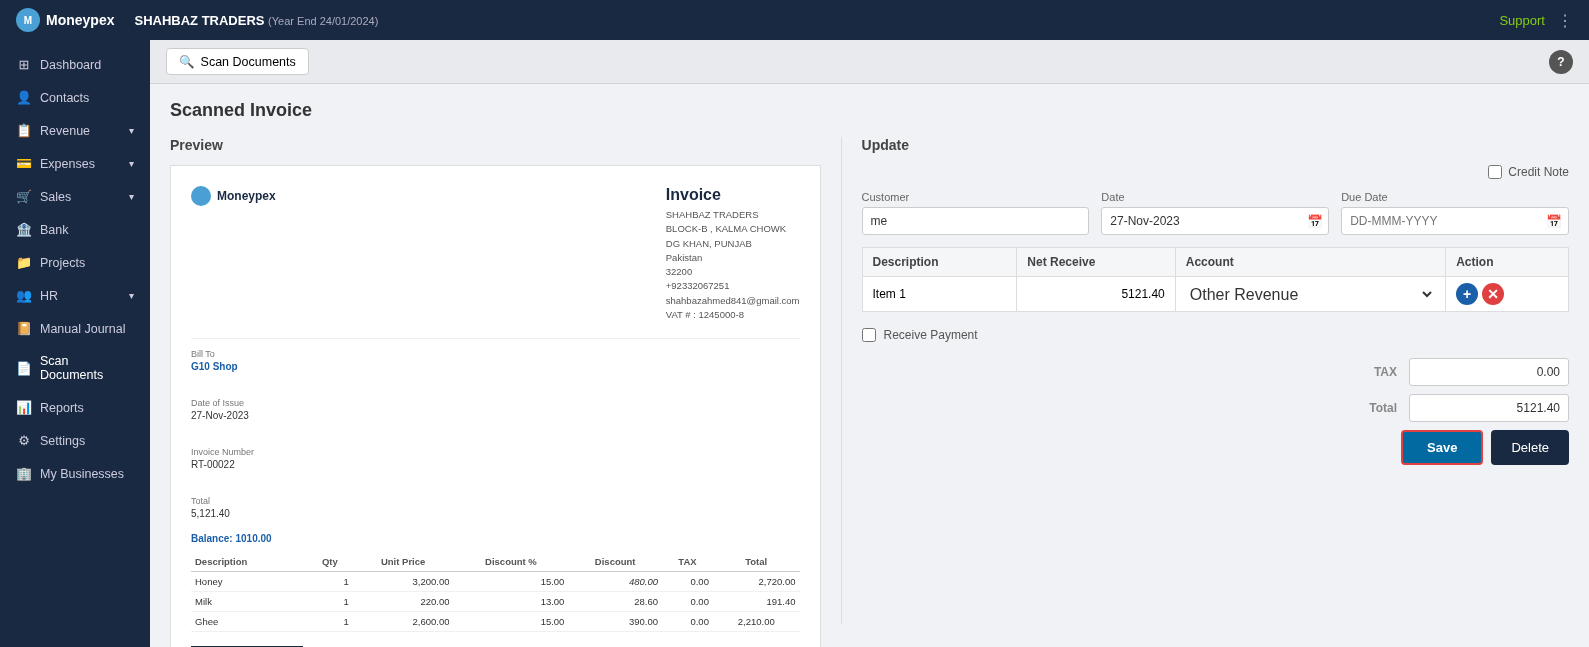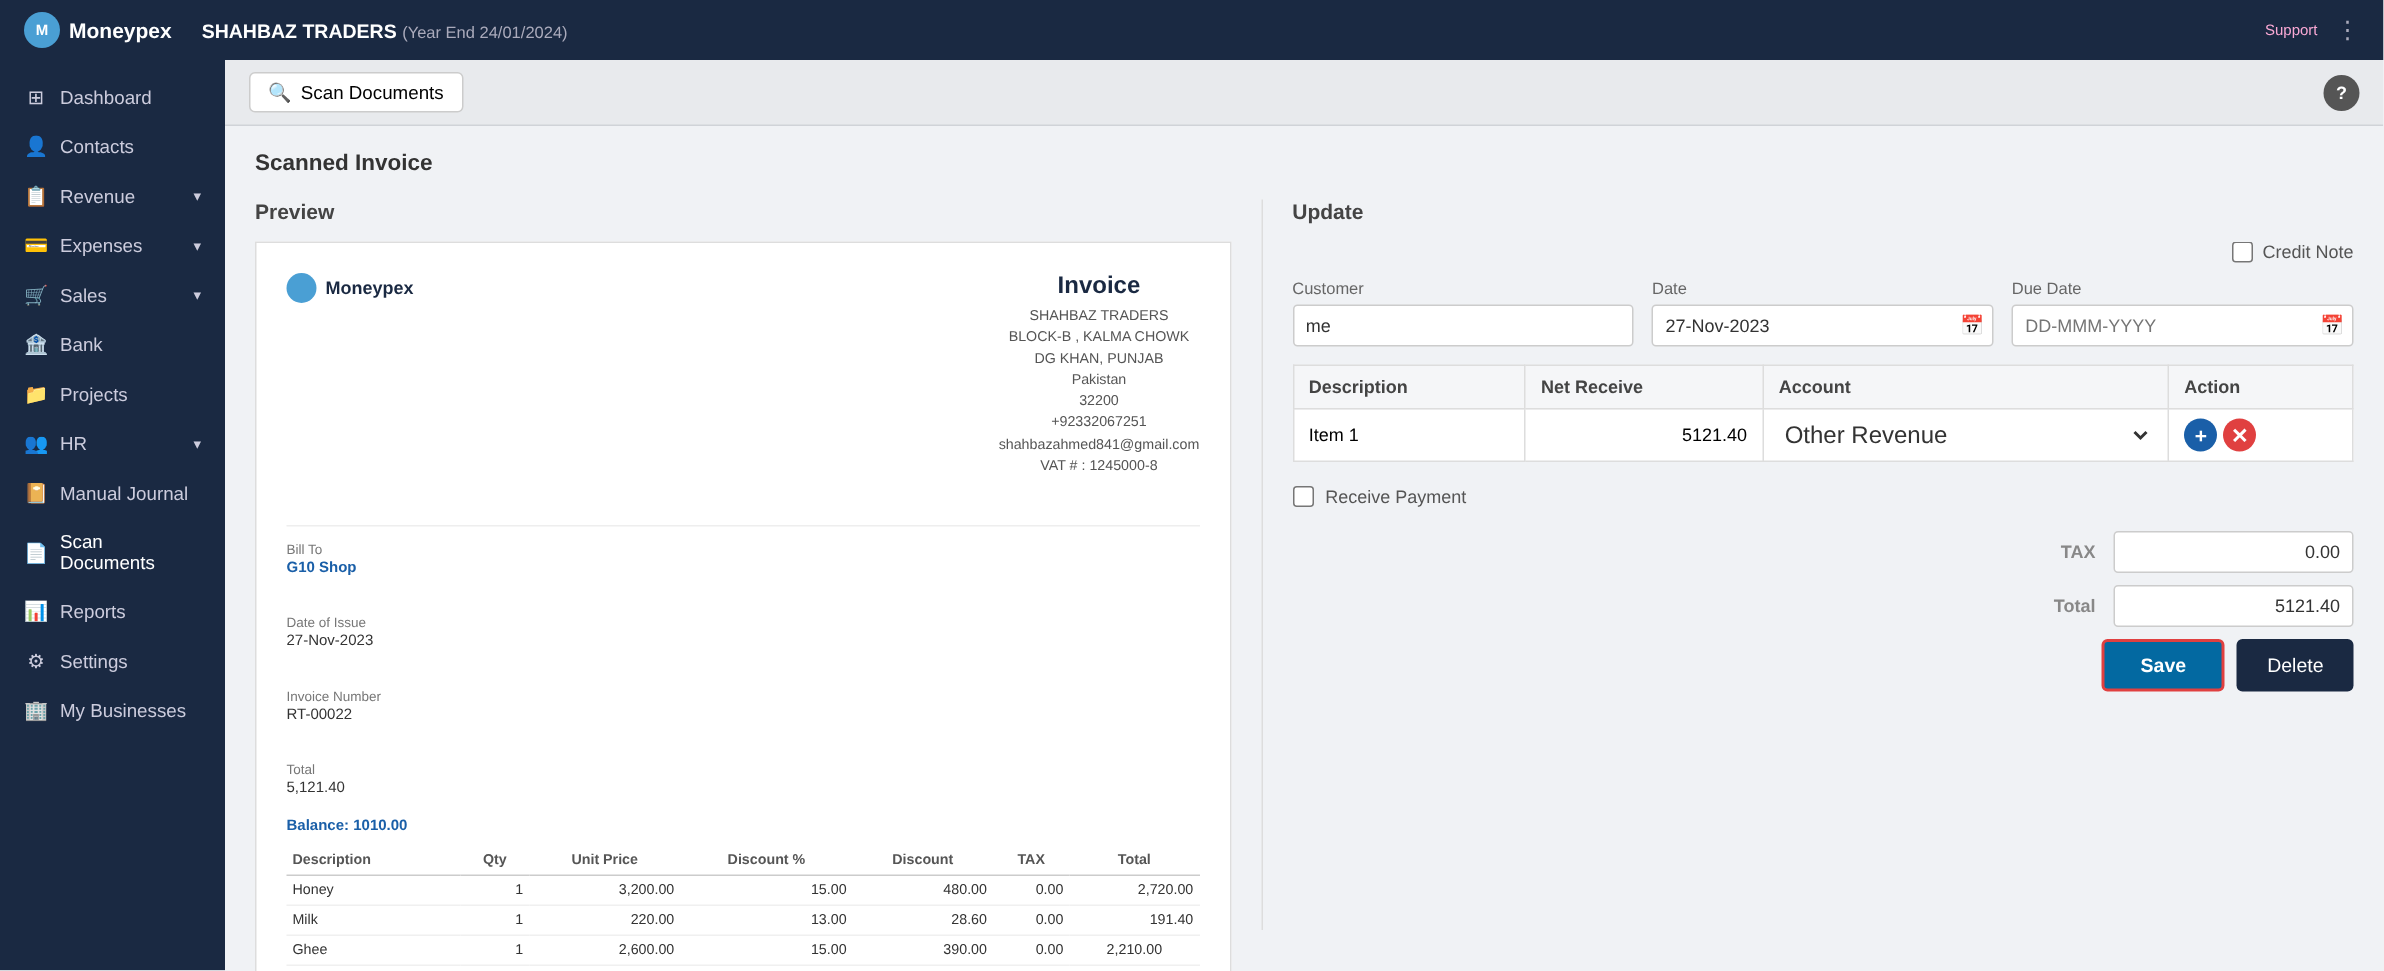--- a/index.html
+++ b/index.html
@@ -12,21 +12,21 @@
       display: flex;
       align-items: center;
       padding: 0 16px;
       height: 40px;
       flex-shrink: 0;
     }
     .topbar-logo { display: flex; align-items: center; gap: 6px; font-weight: bold; font-size: 14px; }
     .logo-circle { width: 24px; height: 24px; background: #4a9fd4; border-radius: 50%; display: flex; align-items: center; justify-content: center; font-size: 10px; font-weight: bold; }
     .topbar-company { margin-left: 20px; font-size: 13px; }
     .topbar-company span { color: #aab; font-size: 11px; }
-    .topbar-support { margin-left: auto; font-size: 10px; color: #f9a8d4; }
+    .topbar-support { margin-left: auto; font-size: 13px; color: #84cc16; }
     .topbar-dots { margin-left: 12px; font-size: 16px; color: #aab; cursor: pointer; }
 
     
     .main-layout { display: flex; flex: 1; overflow: hidden; }
 
     
     .sidebar {
       width: 150px;
       background: #1a2942;
       color: #ccd;
@@ -75,21 +75,21 @@
       width: 24px; height: 24px;
       border-radius: 50%;
       background: #555;
       color: white;
       display: flex; align-items: center; justify-content: center;
       font-size: 12px; cursor: pointer; font-weight: bold;
     }
 
     
     .page-content { flex: 1; overflow-y: auto; padding: 16px 20px; }
-    .page-title { font-size: 15px; font-weight: 600; color: #333; margin-bottom: 16px; }
+    .page-title { font-size: 18px; font-weight: 600; color: #333; margin-bottom: 16px; }
 
     
     .two-panel { display: flex; gap: 0; height: calc(100% - 44px); }
     .panel-left {
       width: 48%;
       border-right: 1px solid #ddd;
       padding-right: 20px;
     }
     .panel-right {
       flex: 1;
@@ -99,21 +99,21 @@
 
     
     .invoice-preview {
       border: 1px solid #ddd;
       background: white;
       padding: 20px;
       font-size: 11px;
       color: #333;
       min-height: 420px;
     }
-    .inv-header { text-align: center; margin-bottom: 20px; }
+    .inv-header { text-align: left; margin-bottom: 4px; }
     .inv-title { font-size: 16px; font-weight: bold; color: #1a2942; margin-bottom: 4px; }
     .inv-company-info { font-size: 9.5px; color: #555; line-height: 1.5; }
     .inv-logo-row { display: flex; align-items: flex-start; justify-content: space-between; margin-bottom: 12px; }
     .inv-logo { display: flex; align-items: center; gap: 6px; }
     .inv-logo-circle { width: 20px; height: 20px; background: #4a9fd4; border-radius: 50%; }
     .inv-logo-text { font-size: 12px; font-weight: bold; color: #1a2942; }
     .inv-bill-row { display: flex; gap: 26px; margin-bottom: 14px; border-top: 1px solid #eee; padding-top: 10px; flex-direction: column; }
     .inv-bill-col label { font-size: 9px; color: #777; display: block; margin-bottom: 2px; }
     .inv-bill-col .val { font-size: 10px; color: #333; }
     .inv-bill-col .val.blue { color: #1a5fa8; font-weight: bold; }
@@ -380,21 +380,21 @@
                   <th>TAX</th>
                   <th>Total</th>
                 </tr>
               </thead>
               <tbody id="inv-tbody">
               <tr>
                     <td>Honey</td>
                     <td style="text-align: right;">1</td>
                     <td style="text-align: right;">3,200.00</td>
                     <td style="text-align: right;">15.00</td>
-                    <td style="text-align: right;">480.00</td>
+                    <td style="text-align: right; font-style: italic;">480.00</td>
                     <td style="text-align: right;">0.00</td>
                     <td style="text-align: right;">2,720.00</td>
                   </tr>
                   <tr>
                     <td>Milk</td>
                     <td style="text-align: right;">1</td>
                     <td style="text-align: right;">220.00</td>
                     <td style="text-align: right;">13.00</td>
                     <td style="text-align: right;">28.60</td>
                     <td style="text-align: right;">0.00</td>

